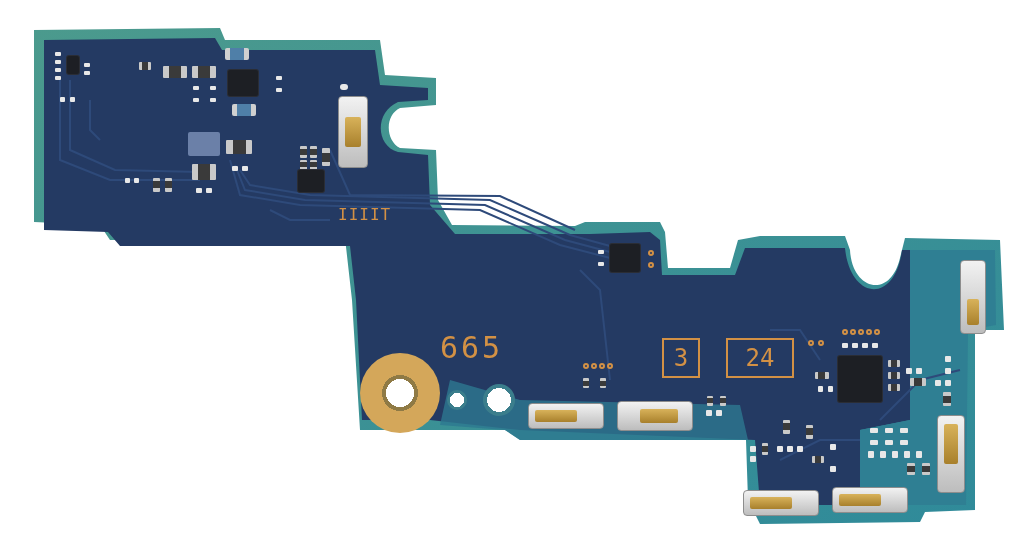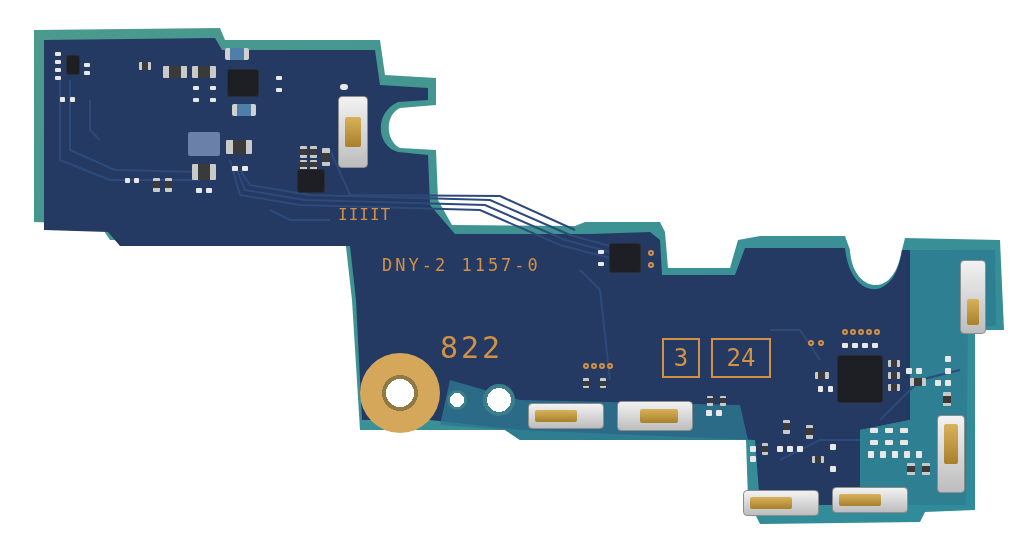--- a/index.html
+++ b/index.html
@@ -93,24 +93,23 @@
   <div class="smdv" style="left:322px;top:148px;width:8px;height:18px"></div>
   <div class="chip" style="left:298px;top:170px;width:26px;height:22px"></div>
 
   <div class="contact" style="left:338px;top:96px;width:30px;height:72px">
     <div class="g" style="left:6px;top:20px;width:16px;height:30px"></div>
   </div>
   <div class="abs" style="left:340px;top:84px;width:8px;height:6px;background:#e8e8e8;border-radius:3px"></div>
 
   <div class="silk" style="left:338px;top:205px;font-size:16px;letter-spacing:1px">IIIIT</div>
 
-  <div class="silk" style="left:382px;top:255px;font-size:17px">DNY-2 1157-0</div>
-  <div class="silk" style="left:440px;top:330px;font-size:30px;letter-spacing:3px">822</div>
+  <div class="silk" style="left:440px;top:330px;font-size:30px;letter-spacing:3px">665</div>
   <div class="box" style="left:662px;top:338px;width:38px;height:40px">3</div>
-  <div class="box" style="left:711px;top:338px;width:60px;height:40px">24</div>
+  <div class="box" style="left:726px;top:338px;width:68px;height:40px">24</div>
 
   <div class="chip" style="left:610px;top:244px;width:30px;height:28px"></div>
   <div class="pad" style="left:598px;top:250px;width:6px;height:4px"></div>
   <div class="pad" style="left:598px;top:262px;width:6px;height:4px"></div>
   <div class="gold-ring" style="left:648px;top:250px"></div>
   <div class="gold-ring" style="left:648px;top:262px"></div>
 
   <div class="gold-ring" style="left:583px;top:363px"></div>
   <div class="gold-ring" style="left:591px;top:363px"></div>
   <div class="gold-ring" style="left:599px;top:363px"></div>

